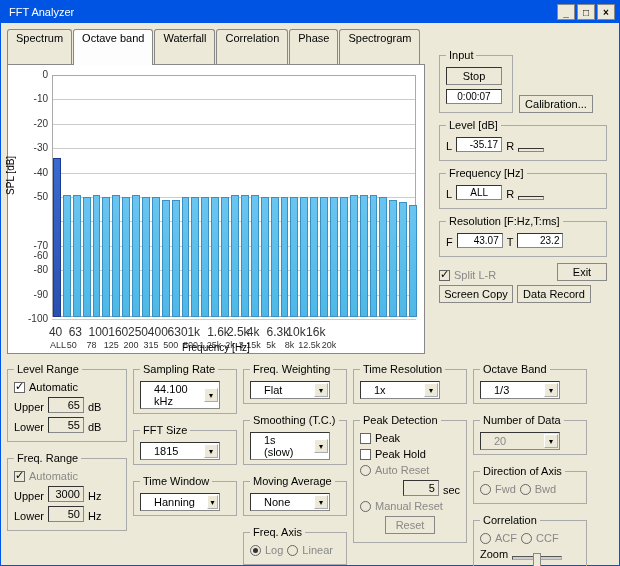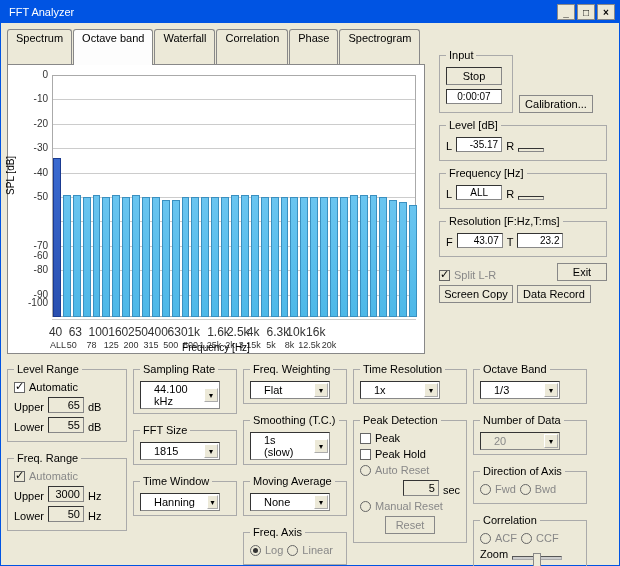--- a/index.html
+++ b/index.html
@@ -84,21 +84,21 @@
           <div class="ytick" style="top: 126px;">-50</div>
           <div class="gridline" style="top: 132px;"></div>
           <div class="ytick" style="top: 159px; margin-top: 26px;">-60</div>
           <div class="gridline" style="top: 156.4px;"></div>
           <div class="ytick" style="top: 174.8px;">-70</div>
           <div class="gridline" style="top: 180.8px;"></div>
           <div class="ytick" style="top: 199.2px;">-80</div>
           <div class="gridline" style="top: 205.2px;"></div>
           <div class="ytick" style="top: 223.6px;">-90</div>
           <div class="gridline" style="top: 229.6px;"></div>
-          <div class="ytick" style="top: 232px;">-100</div>
+          <div class="ytick" style="top: 248px;">-100</div>
           <div class="gridline" style="top: 254px;"></div>
         </div>
       <div class="plot-inner"></div>
       <div class="barwrap" id="bars">
           <div class="bar" style="height: 158.6px; left: 1px; width: 7.89189px; background: linear-gradient(rgb(58, 106, 208), rgb(42, 80, 176)); border-color: rgb(26, 58, 144);"></div>
           <div class="bar" style="height: 122px; left: 10.8919px; width: 7.89189px;"></div>
           <div class="bar" style="height: 122px; left: 20.7838px; width: 7.89189px;"></div>
           <div class="bar" style="height: 119.56px; left: 30.6757px; width: 7.89189px;"></div>
           <div class="bar" style="height: 122px; left: 40.5676px; width: 7.89189px;"></div>
           <div class="bar" style="height: 119.56px; left: 50.4595px; width: 7.89189px;"></div>

